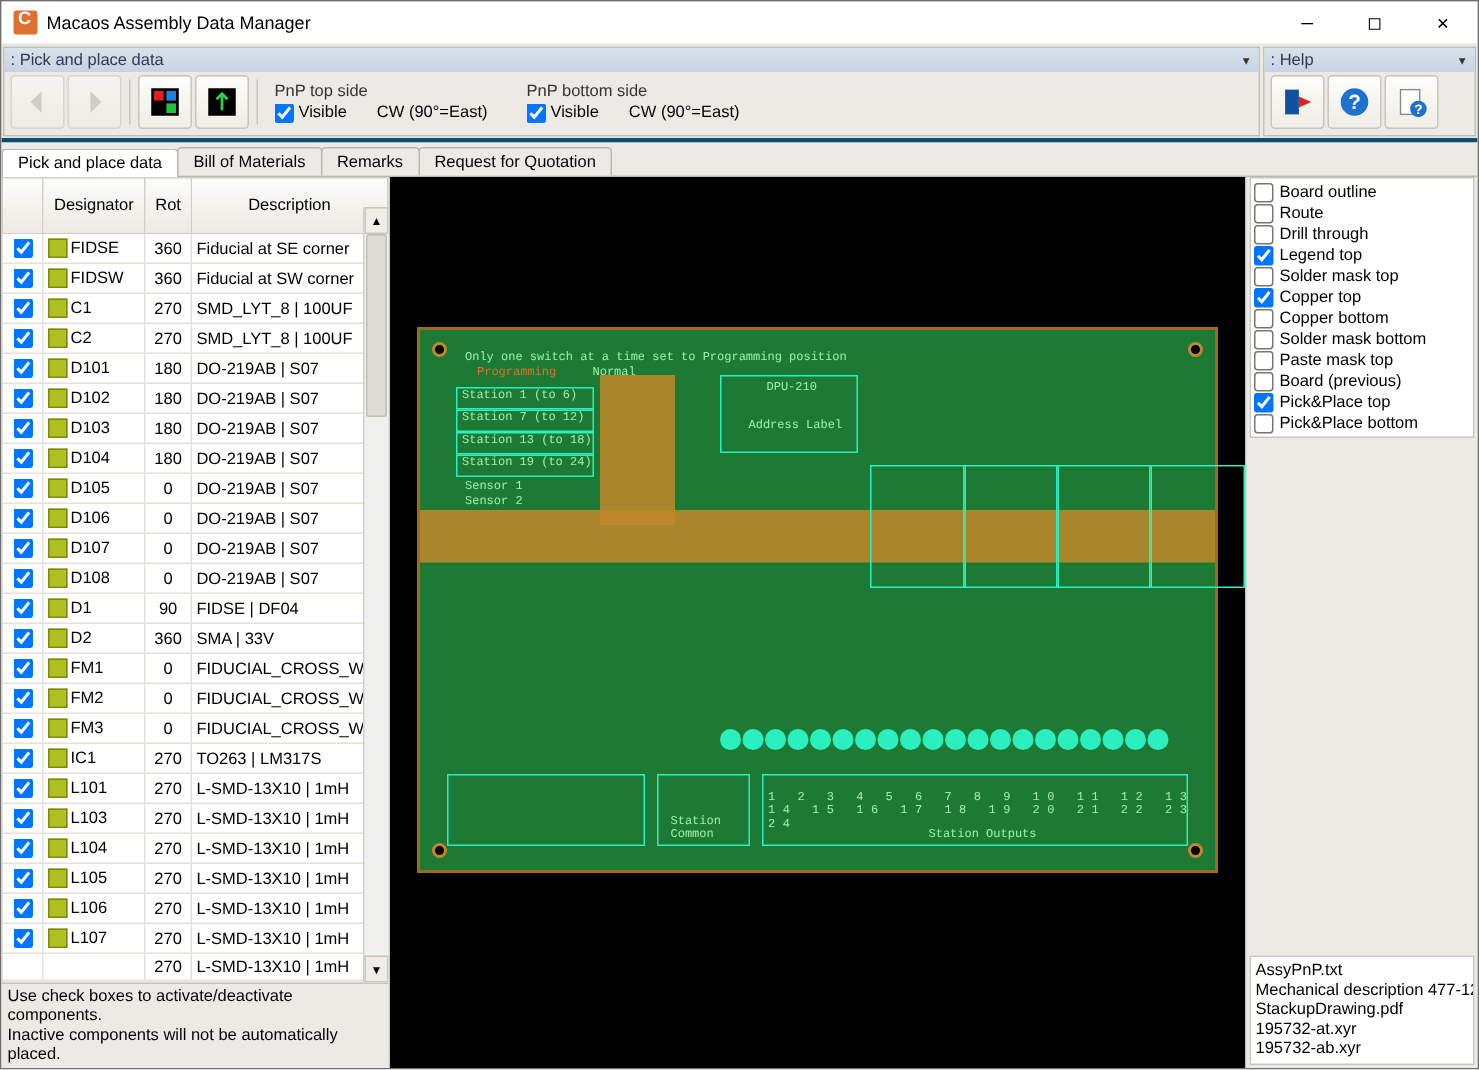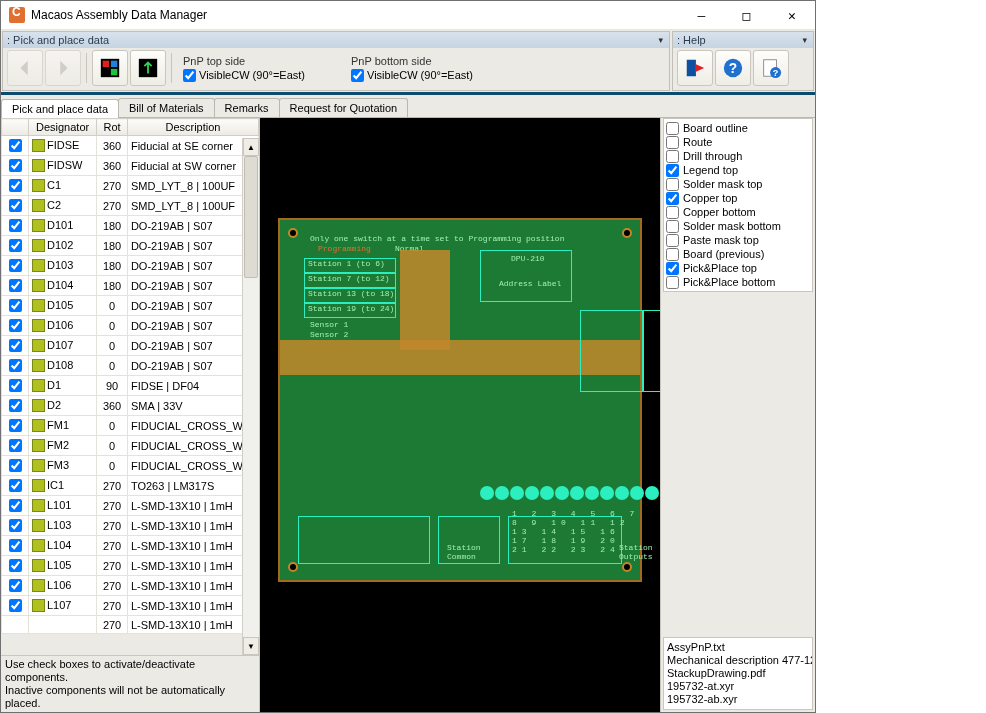--- a/index.html
+++ b/index.html
@@ -1,47 +1,47 @@
 <!DOCTYPE html>
 <html><head>
 <meta charset="utf-8">
 <style>
 html,body{margin:0;padding:0;font-family:"Segoe UI",Tahoma,sans-serif;font-size:11px;color:#000;background:#fff;user-select:none}
-.window{width:816px;height:713px;box-sizing:border-box;border:1px solid #707070;display:flex;flex-direction:column;background:#fff;overflow:hidden}
+.window{width:986px;height:713px;box-sizing:border-box;border:1px solid #707070;display:flex;flex-direction:column;background:#fff;overflow:hidden}
 .titlebar{height:28px;display:flex;align-items:center;padding:0 0 0 8px;background:#fff;border-bottom:1px solid #e5e5e5}
 .titlebar .app-icon{width:16px;height:16px;background:#e07030;border-radius:2px;margin-right:6px;position:relative}
 .titlebar .app-icon:after{content:"C";position:absolute;left:3px;top:-2px;font-weight:bold;color:#fff;font-size:12px}
 .title-text{flex:1;font-size:12px}
 .win-btns{display:flex;height:100%}
 .win-btn{width:45px;display:flex;align-items:center;justify-content:center;font-family:Consolas,monospace;font-size:13px}
 .win-btn.close{width:46px}
 
 .toolbar-row{display:flex;background:#eceae5;border-bottom:3px solid #0c4a6e}
 .panel{border:1px solid #c0c0b8;background:#eceae5;margin:1px;display:flex;flex-direction:column}
 .panel-hdr{background:linear-gradient(#d8e2ec,#c6d3e1);height:16px;font-size:11px;padding:0 6px 0 4px;color:#2a3b52;display:flex;align-items:center}
 .panel-hdr .caret{margin-left:auto;font-size:9px;color:#333}
 .panel-body{padding:2px 4px 4px 4px;display:flex;align-items:center;gap:2px}
 .tbtn{width:34px;height:34px;border:1px solid #c8c6bd;background:linear-gradient(#fdfdfb,#efede5);border-radius:3px;display:flex;align-items:center;justify-content:center}
 .tbtn.disabled{opacity:.55}
 .tbtn svg{width:22px;height:22px}
 .pnp-group{display:flex;flex-direction:column;margin-left:6px;min-width:160px}
 .pnp-lbl{font-size:11px;color:#333;margin-bottom:2px}
-.pnp-ctrls{display:flex;align-items:center;gap:0}
+.pnp-ctrls{display:flex;align-items:center;gap:20px}
 .chk{display:flex;align-items:center;gap:3px}
 .chk input{margin:0}
 
 .tabs{display:flex;border-bottom:1px solid #b8b8b0;background:#eceae5;padding-top:3px}
 .tab{padding:3px 10px;border:1px solid #b8b8b0;border-bottom:none;margin-right:-1px;background:#eceae5;border-top-left-radius:3px;border-top-right-radius:3px}
 .tab.sel{background:#fff;position:relative;top:1px}
 
 .main{flex:1;display:flex;min-height:0}
 .left{width:258px;border-right:1px solid #c8c6bd;background:#eceae5;display:flex;flex-direction:column}
 .grid-wrap{flex:1;overflow:hidden;position:relative}
 .grid{width:100%;border-collapse:collapse;background:#fff;font-size:11px}
-.grid th{background:linear-gradient(#fcfcfa,#eceae3);border:1px solid #d0cec5;padding:2px 4px;font-weight:normal;position:sticky;top:0}
+.grid th{background:linear-gradient(#fcfcfa,#eceae3);border:1px solid #d0cec5;padding:12px 4px;font-weight:normal;position:sticky;top:0}
 .grid td{border:1px solid #e4e2d9;padding:0 3px;height:17px;white-space:nowrap;overflow:hidden;text-overflow:ellipsis}
 .grid td.c-chk{width:16px;text-align:center}
 .swatch{display:inline-block;width:11px;height:11px;background:#b0c020;border:1px solid #7a8a10;vertical-align:middle;margin-right:2px}
 .scrollbar{position:absolute;right:0;top:20px;bottom:0;width:16px;background:#f0f0ec;border-left:1px solid #d0cec5}
 .sb-btn{height:16px;background:#efede5;border:1px solid #c8c6bd;display:flex;align-items:center;justify-content:center;font-size:8px}
 .sb-thumb{position:absolute;left:1px;right:1px;top:18px;height:120px;background:#dedcd2;border:1px solid #c0beb4;border-radius:2px}
 .left-hint{border-top:1px solid #c8c6bd;padding:2px 4px;font-size:11px;background:#eceae5;line-height:13px}
 
 .viewer{flex:1;background:#000;position:relative;overflow:hidden}
 .pcb{position:absolute;left:18px;right:18px;top:100px;bottom:130px;background:#1d7a34;border:2px solid #a16a1f}

